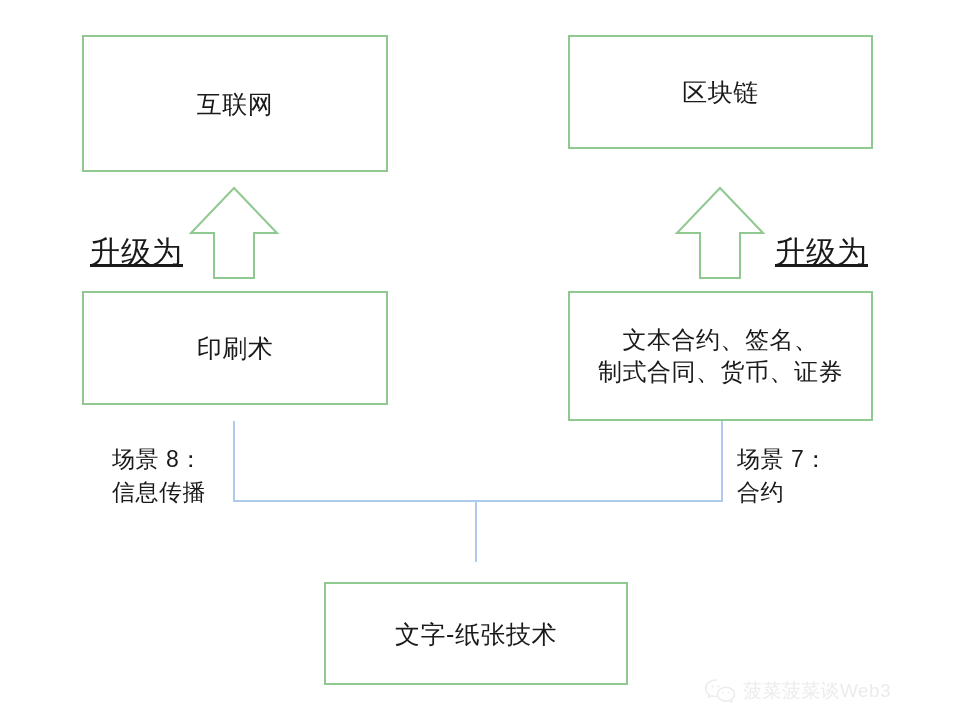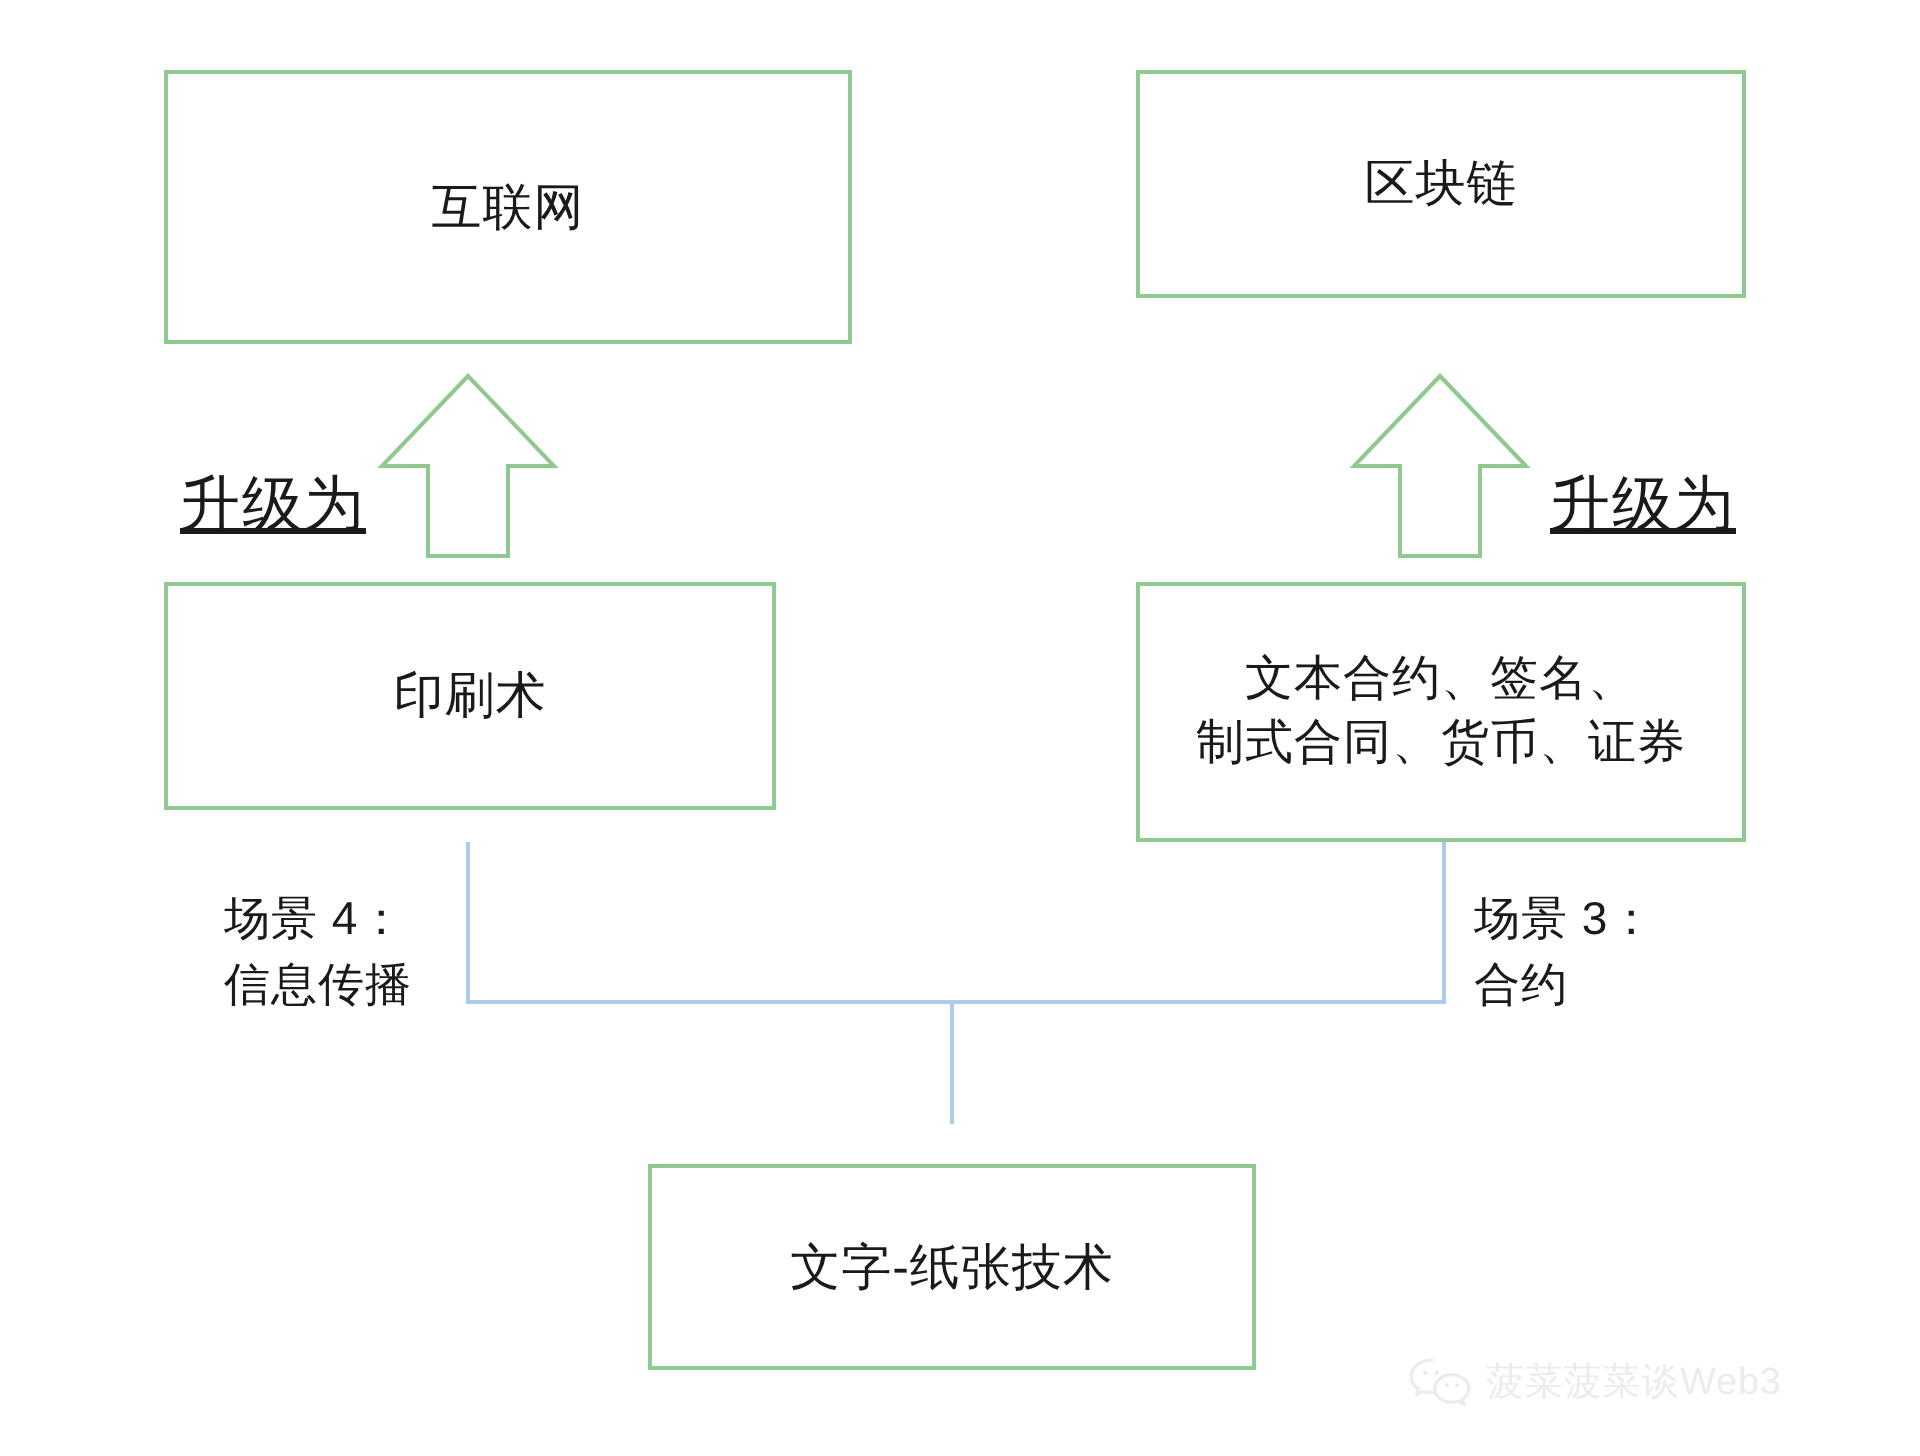--- a/index.html
+++ b/index.html
@@ -30,21 +30,21 @@
     text-align: center;
   }
   .node .label {
     color: #1a1a1a;
     font-size: 25px;
     line-height: 1.36;
     letter-spacing: 0.5px;
     white-space: pre-line;
   }
 
-  #node-internet   { left: 82px;  top: 35px;  width: 344px; height: 137px; }
+  #node-internet   { left: 82px;  top: 35px;  width: 306px; height: 137px; }
   #node-blockchain { left: 568px; top: 35px;  width: 305px; height: 114px; }
   #node-printing   { left: 82px;  top: 291px; width: 306px; height: 114px; }
   #node-contracts  { left: 568px; top: 291px; width: 305px; height: 130px; }
   #node-paper      { left: 324px; top: 562px; width: 304px; height: 103px; margin-top: 20px; }
 
   #node-contracts .label { font-size: 24px; line-height: 1.32; }
 
   
   .block-arrow {
     position: absolute;
@@ -139,23 +139,23 @@
   <div class="node" id="node-contracts">
     <span class="label">文本合约、签名、
 制式合同、货币、证券</span>
   </div>
 
   <div class="conn conn-v" id="conn-left-drop"></div>
   <div class="conn conn-v" id="conn-right-drop"></div>
   <div class="conn conn-h" id="conn-crossbar"></div>
   <div class="conn conn-v" id="conn-center-drop"></div>
 
-  <div class="scene-caption" id="scene-1">场景 4：
+  <div class="scene-caption" id="scene-1">场景 8：
 信息传播</div>
-  <div class="scene-caption" id="scene-2">场景 3：
+  <div class="scene-caption" id="scene-2">场景 7：
 合约</div>
 
   <div class="node" id="node-paper">
     <span class="label">文字-纸张技术</span>
   </div>
 
   <div id="watermark">
     <svg class="wm-icon" width="32" height="26" viewBox="0 0 32 26" aria-hidden="true">
       <path d="M12 2C6 2 1.6 5.7 1.6 10.2c0 2.5 1.4 4.8 3.6 6.3l-0.9 2.9 3.3-1.7c1.3 0.4 2.7 0.6 4.1 0.6 0.3 0 0.6 0 0.9 0" fill="none" stroke="#ececec" stroke-width="1.6" stroke-linecap="round" stroke-linejoin="round"></path>
       <circle cx="8.6" cy="8.4" r="1.1" fill="#ececec"></circle>

